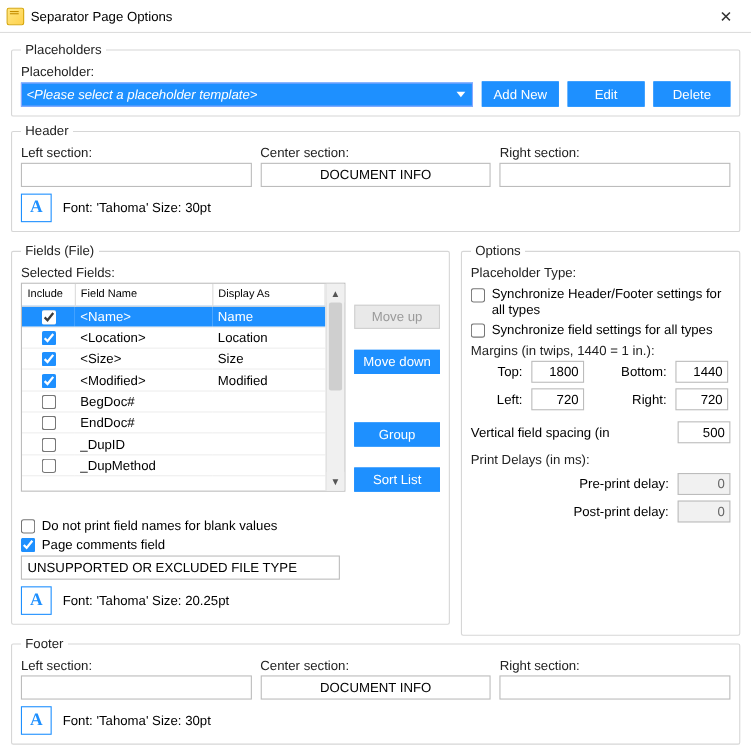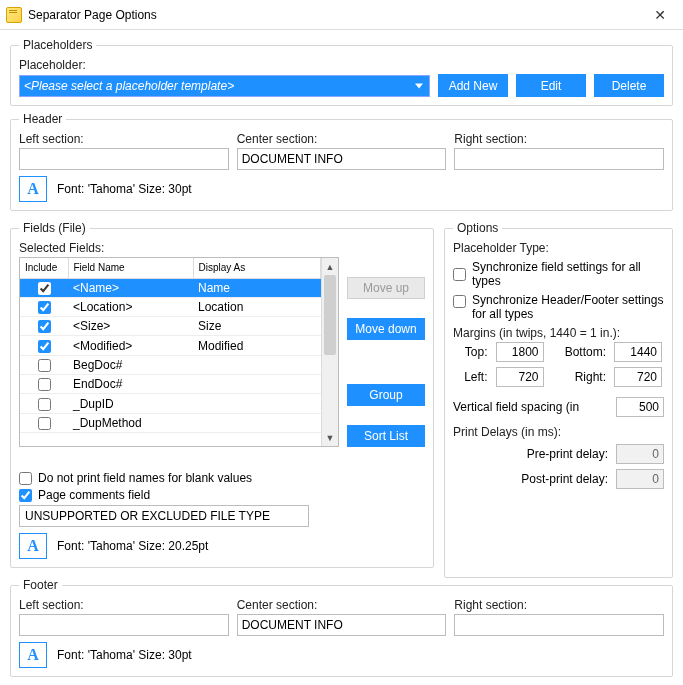--- a/index.html
+++ b/index.html
@@ -82,33 +82,33 @@
     border-radius:0;
   }
   .btn.disabled{
     background:#e9e9e9;border-color:#cfcfcf;color:#9a9a9a;cursor:default;
   }
   .btn.tall{height:23px;}
   .hdrcols{display:flex;gap:8px;}
   .hdrcol{flex:1;}
   .textin{
     width:100%;height:22px;border:1px solid #bcbcbc;background:#fff;
-    padding:0 4px;text-align:left;font-size:12px;
+    padding:0 4px;text-align:center;font-size:12px;
   }
   .textin.left{text-align:left;}
   .font-row{display:flex;align-items:center;gap:10px;margin-top:6px;}
   .font-btn{
     width:28px;height:26px;border:1px solid #1e90ff;background:#fff;
     display:flex;align-items:center;justify-content:center;
     font-family:'Times New Roman',serif;font-weight:bold;color:#1e90ff;font-size:16px;
   }
   .font-desc{font-size:12px;color:#000;}
   .two-col{display:flex;gap:10px;align-items:stretch;}
   .leftcol{flex:1;min-width:0;}
-  .rightcol{width:229px;}
+  .rightcol{width:254px;}
   .sf-area{display:flex;gap:8px;}
   .grid-wrap{flex:1;border:1px solid #bcbcbc;height:190px;position:relative;background:#fff;display:flex;}
   .grid-inner{flex:1;overflow:hidden;}
   .scrollbar{width:17px;background:#f0f0f0;border-left:1px solid #dcdcdc;position:relative;}
   .scroll-up,.scroll-down{height:17px;background:#f0f0f0;display:flex;align-items:center;justify-content:center;font-size:9px;color:#555;}
   .scroll-thumb{position:absolute;left:2px;right:2px;top:17px;height:80px;background:#cfcfcf;border-radius:2px;}
   table.grid{border-collapse:collapse;width:100%;}
   table.grid th{
     background:#fff;border:1px solid #dcdcdc;border-top:none;
     text-align:left;font-weight:normal;padding:3px 5px;font-size:10px;height:20px;
@@ -286,27 +286,27 @@
             </div>
           <div class="font-desc">Font: 'Tahoma' Size: 20.25pt</div>
         </div>
       </fieldset>
     </div>
 
     <div class="rightcol">
       <fieldset style="height:100%">
         <legend>Options</legend>
         <label class="fl">Placeholder Type:</label>
+        <div class="opt-line" style="align-items:flex-start">
+          <input type="checkbox" id="cbSyncHF" style="margin-top: 2px;">
+          <label for="cbSyncHF" style="line-height:14px">Synchronize Header/Footer settings for all types</label>
+        </div>
         <div class="opt-line">
           <input type="checkbox" id="cbSyncF" style="">
           <label for="cbSyncF">Synchronize field settings for all types</label>
-        </div>
-        <div class="opt-line" style="align-items:flex-start">
-          <input type="checkbox" id="cbSyncHF" style="margin-top: 2px;">
-          <label for="cbSyncHF" style="line-height:14px">Synchronize Header/Footer settings for all types</label>
         </div>
         <label class="fl" style="margin-top:4px">Margins (in twips, 1440 = 1 in.):</label>
         <div class="opt-grid">
           <span class="lbl">Top:</span>
           <input class="numin" value="1800" style="">
           <span class="lbl">Bottom:</span>
           <input class="numin" value="1440" style="">
           <span class="lbl">Left:</span>
           <input class="numin" value="720" style="">
           <span class="lbl">Right:</span>

